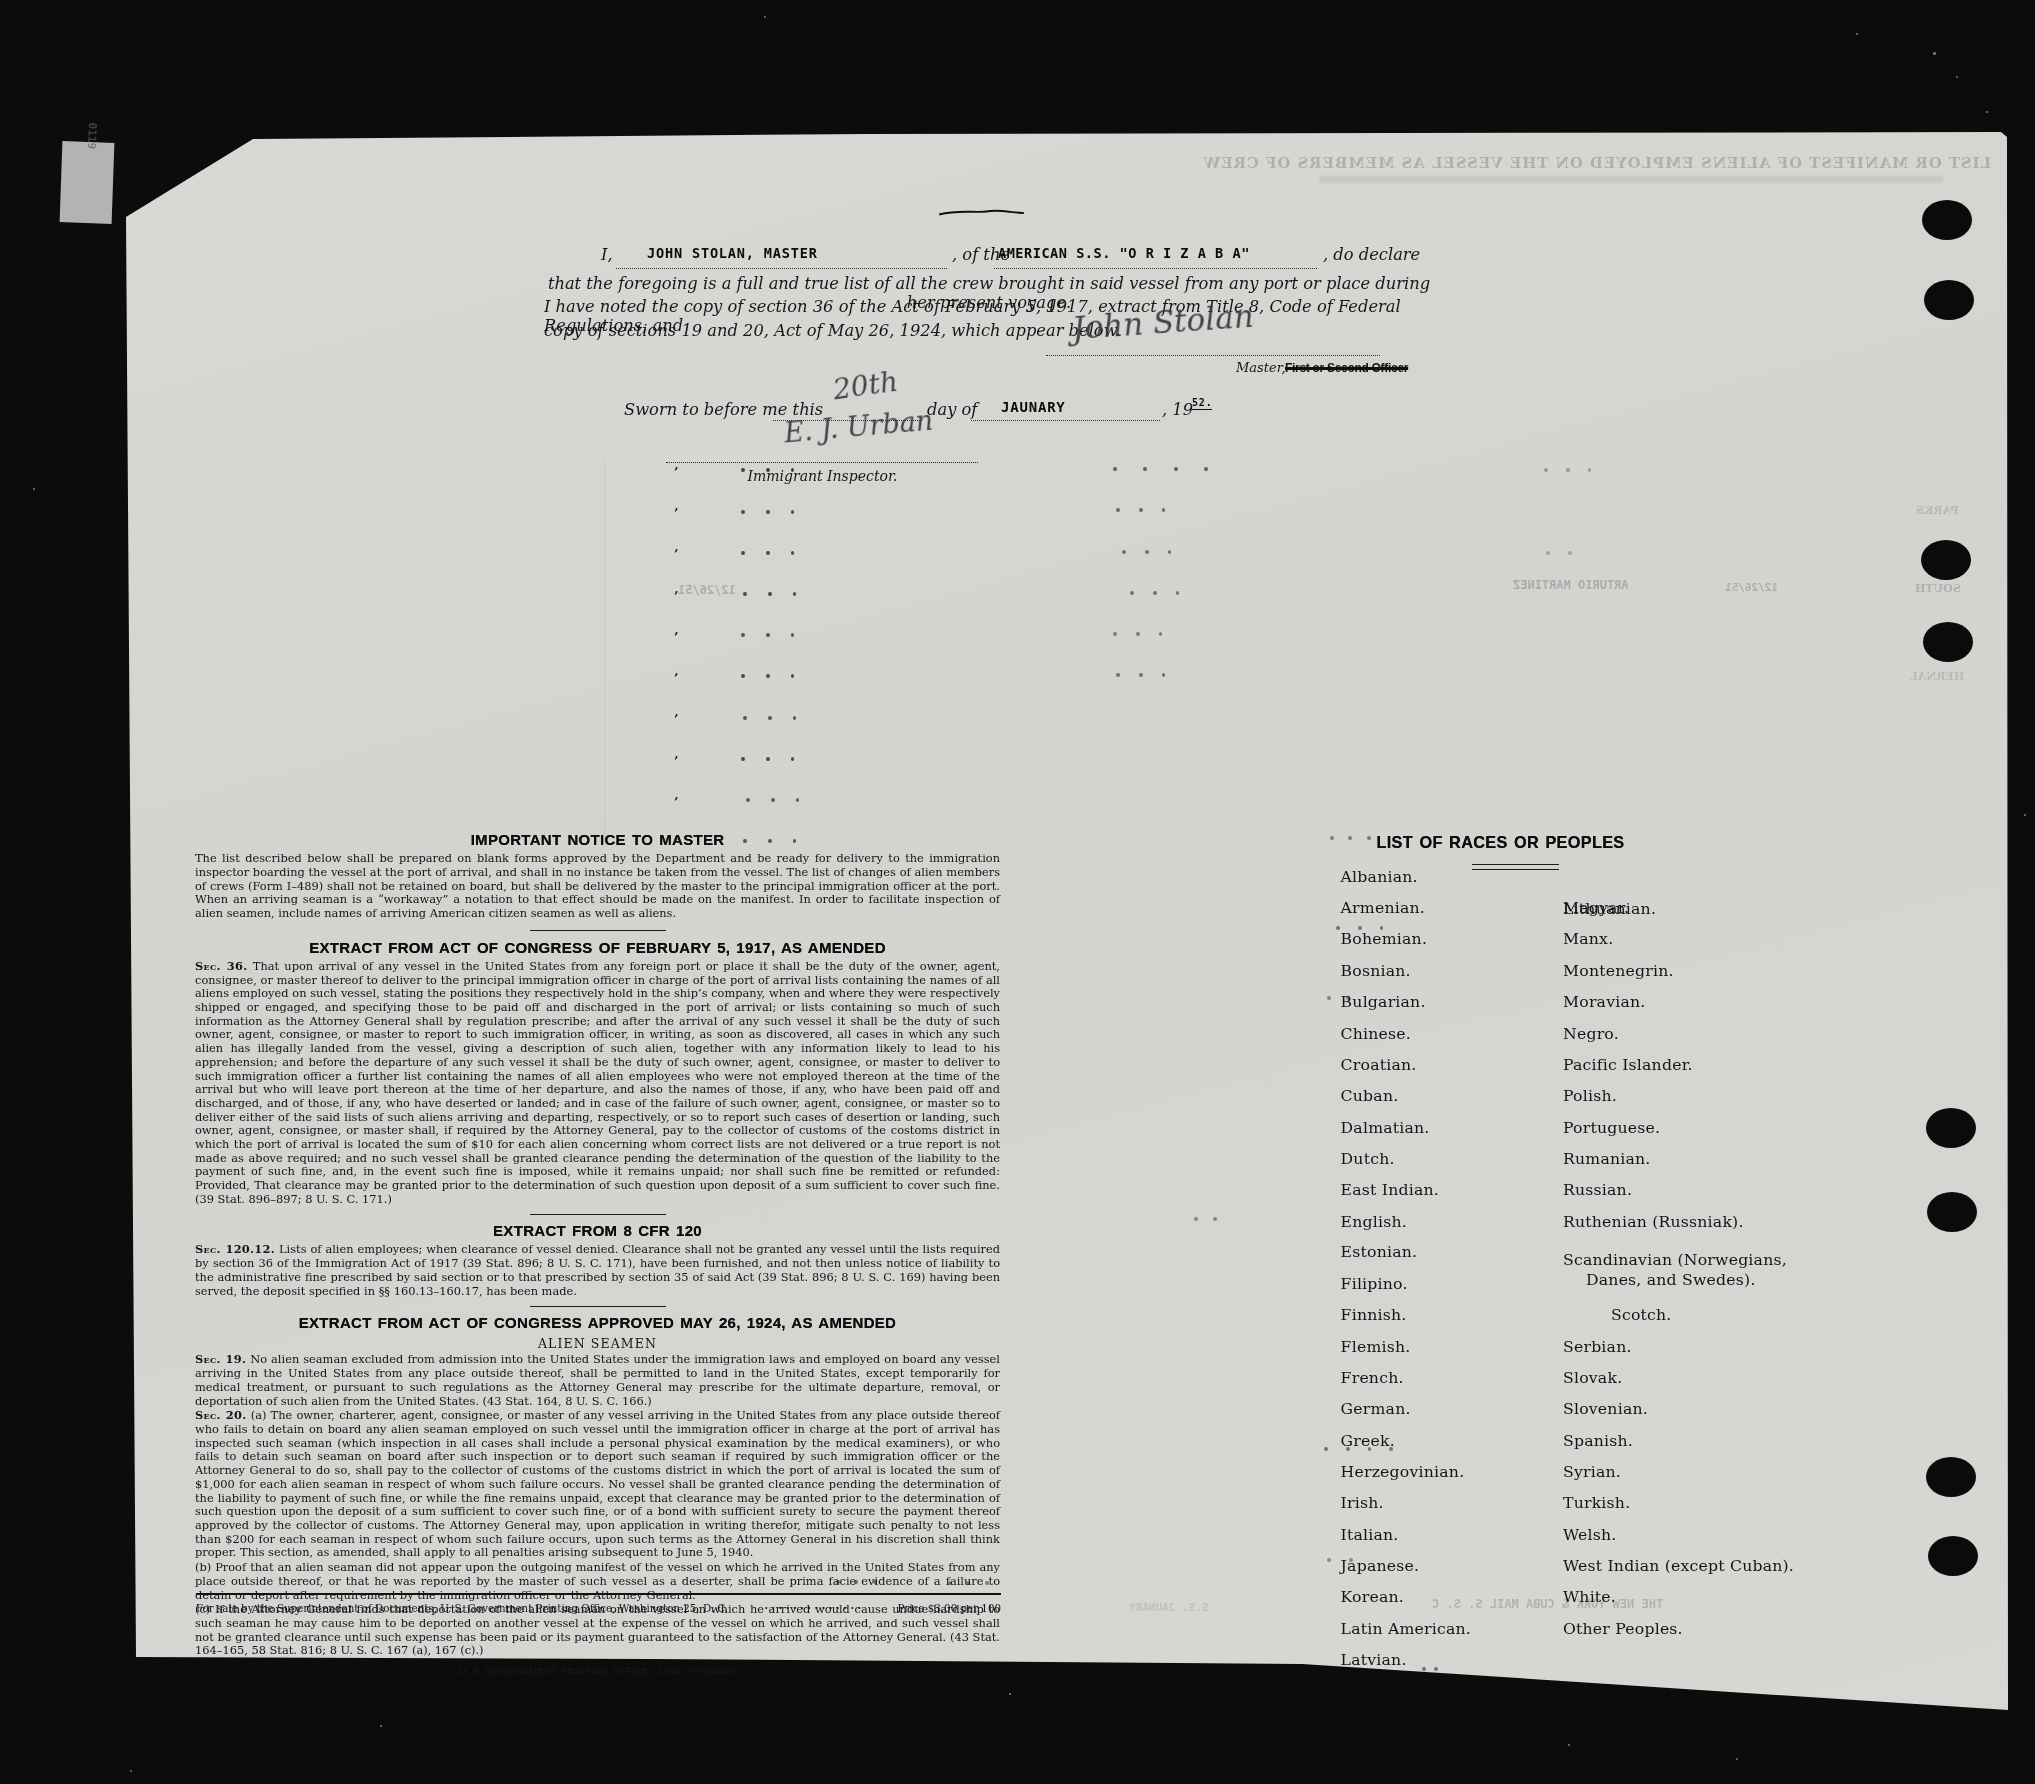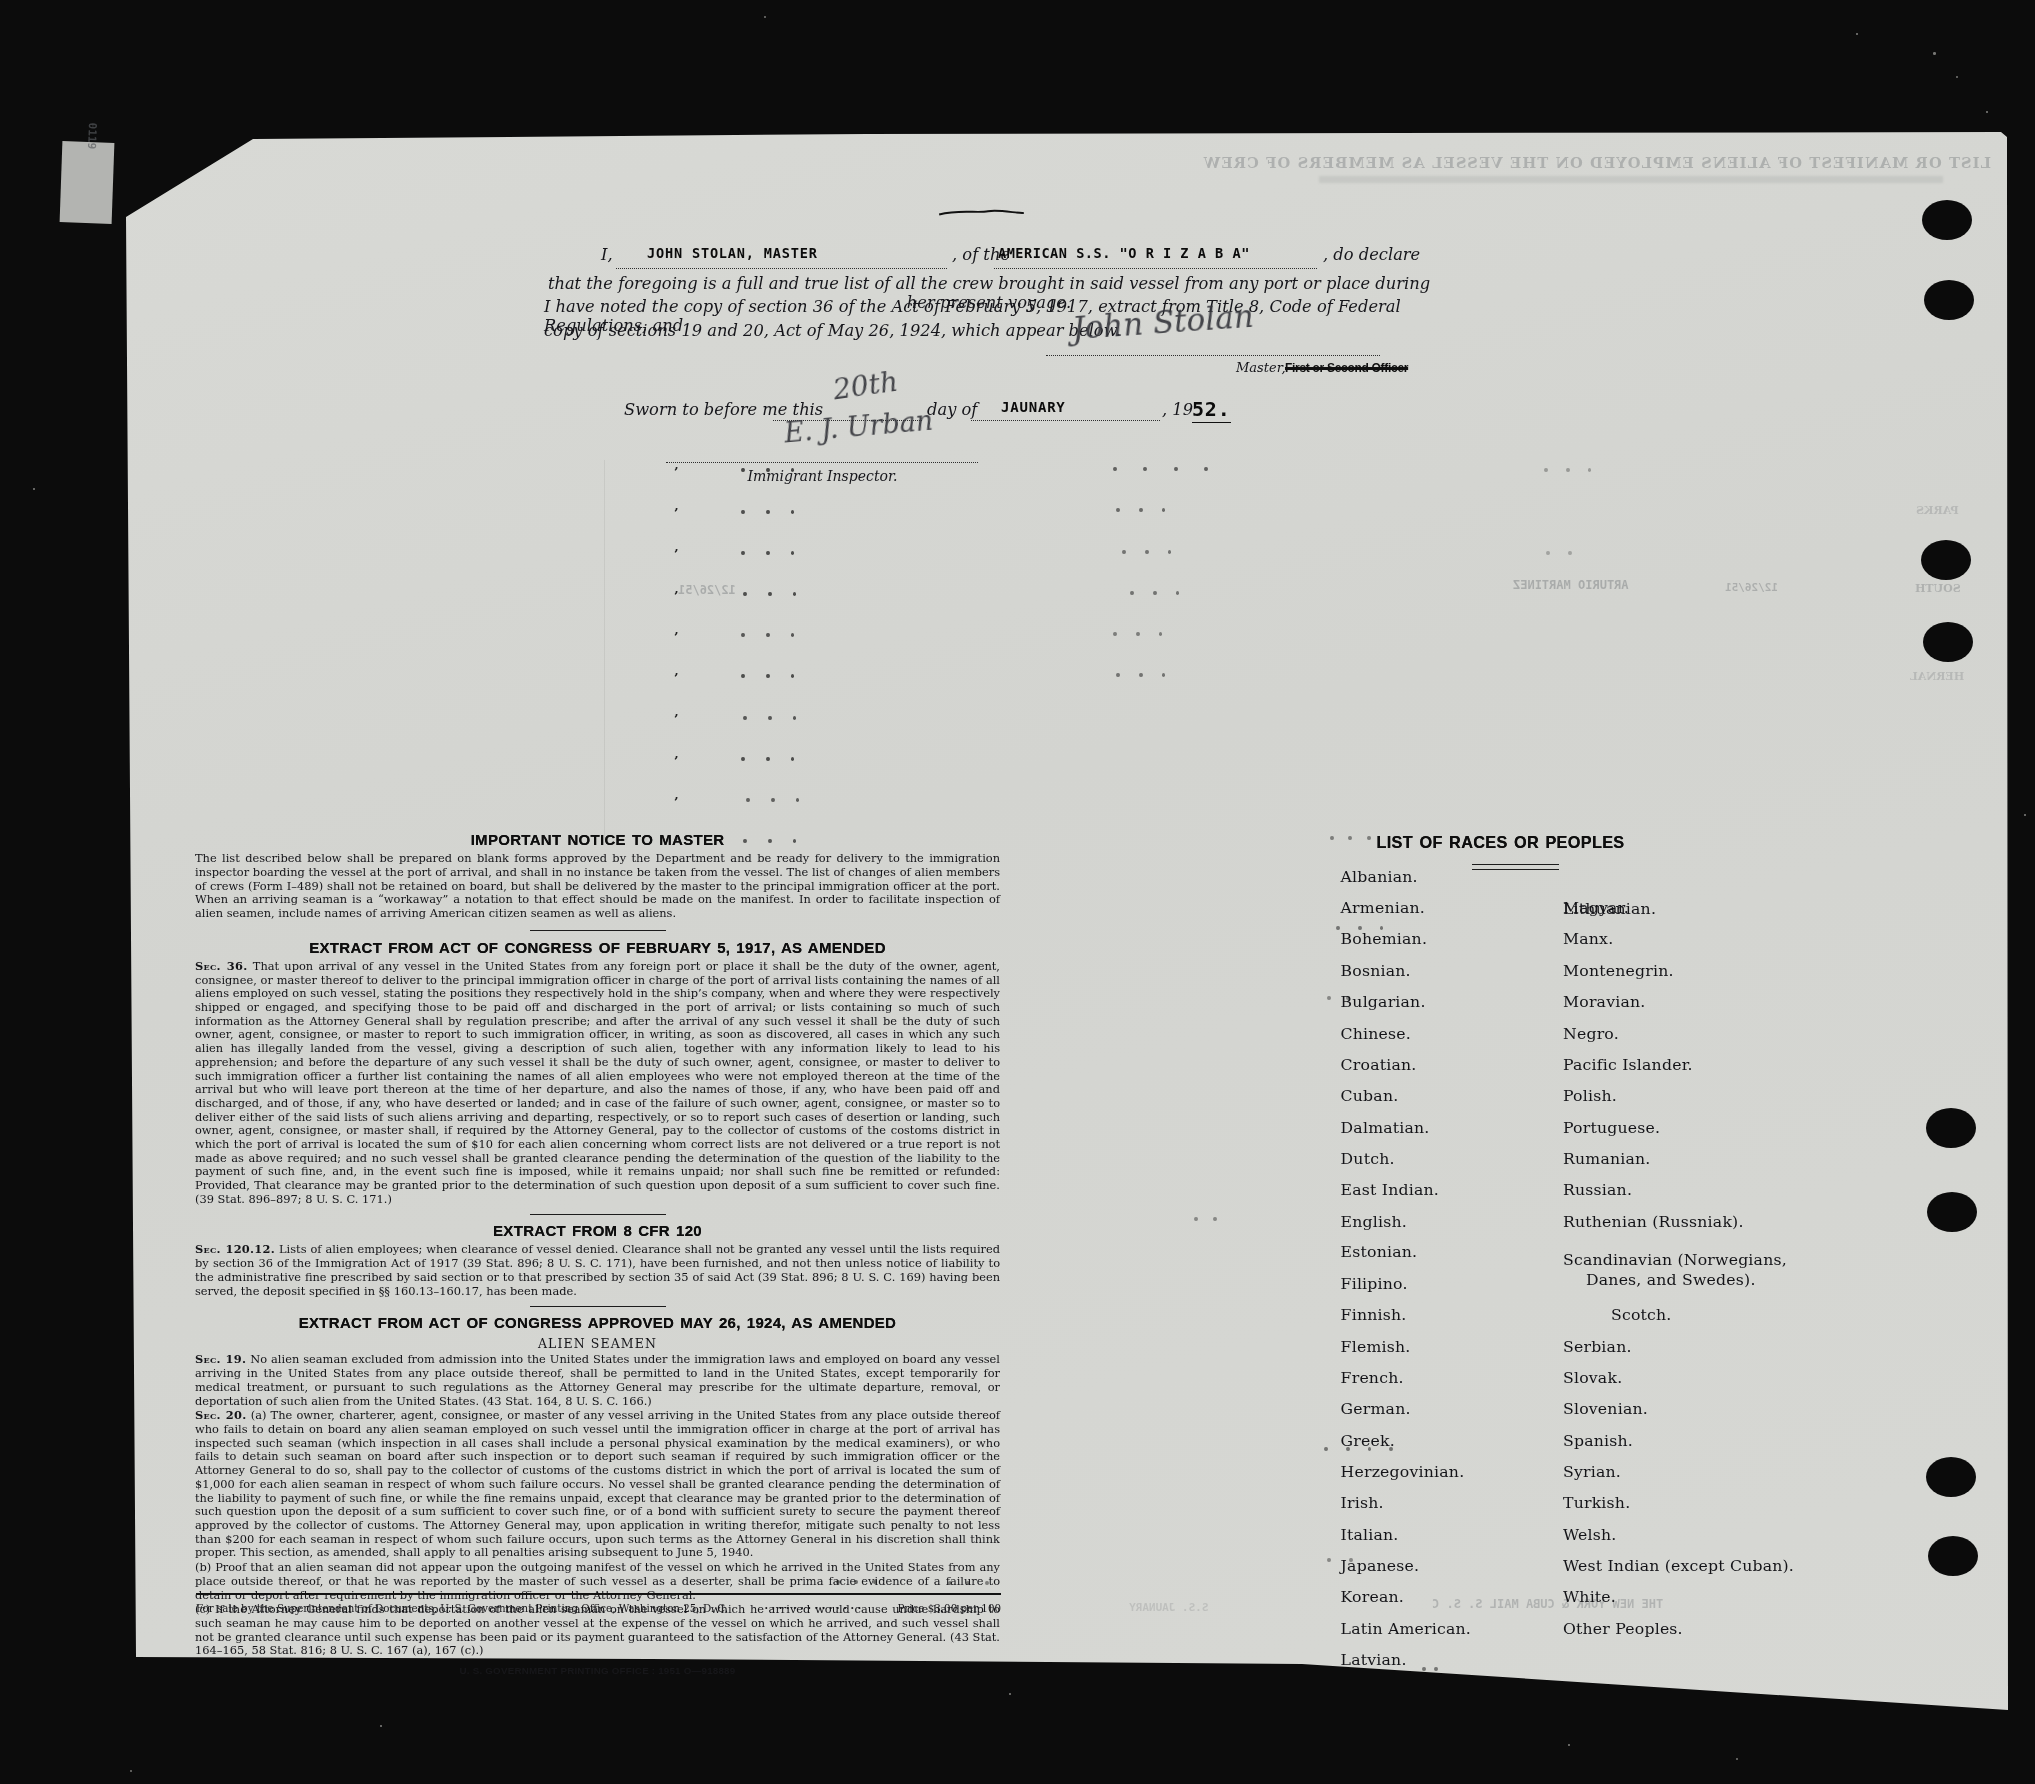--- a/index.html
+++ b/index.html
@@ -74,21 +74,21 @@
   <span class="abs ital" style="left:1236px;top:360px;font-size:13px;">Master,</span>
   <span class="abs struck" style="left:1285px;top:361px;">First or Second Officer</span>
 
   <span class="abs ital" style="left:624px;top:400px;">Sworn to before me this</span>
   <div class="abs sig" style="left:833px;top:369px;font-size:28px;transform:rotate(-8deg);">20th</div>
   <div class="abs dotline" style="left:773px;top:419px;width:149px;"></div>
   <span class="abs ital" style="left:927px;top:400px;">day of</span>
   <span class="abs typed" style="left:1001px;top:399px;font-size:14px;">JAUNARY</span>
   <div class="abs dotline" style="left:971px;top:419px;width:189px;"></div>
   <span class="abs ital" style="left:1162px;top:400px;">, 19</span>
-  <span class="abs typed" style="left:1192px;top:397px;font-size:20px;border-bottom:1.6px solid #111;padding-bottom:1.1px;">52.</span>
+  <span class="abs typed" style="left:1192px;top:397px;font-size:10px;border-bottom:1.6px solid #111;padding-bottom:1.1px;">52.</span>
 
   <div class="abs sig" style="left:784px;top:411px;font-size:27px;transform:rotate(-5deg);">E. J. Urban</div>
   <div class="abs dotline" style="left:666px;top:461px;width:312px;"></div>
   <div class="abs ital c" style="left:722px;top:468px;width:201px;font-size:14px;">Immigrant Inspector.</div>
 
   <div class="abs" style="left:604px;top:460px;width:1.1px;height:380px;background:rgba(0,0,0,.06);"></div>
 
   <div class="bleed mir" style="left:678px;top:583px;font-size:12px;opacity:.3;font-family:'DejaVu Sans Mono',monospace;">12/26/51</div>
   <div class="bleed mir" style="left:1513px;top:578px;font-size:12px;opacity:.3;font-family:'DejaVu Sans Mono',monospace;">ARTURIO MARTINEZ</div>
   <div class="bleed mir" style="left:1725px;top:581px;font-size:11px;opacity:.28;font-family:'DejaVu Sans Mono',monospace;">12/26/51</div>

